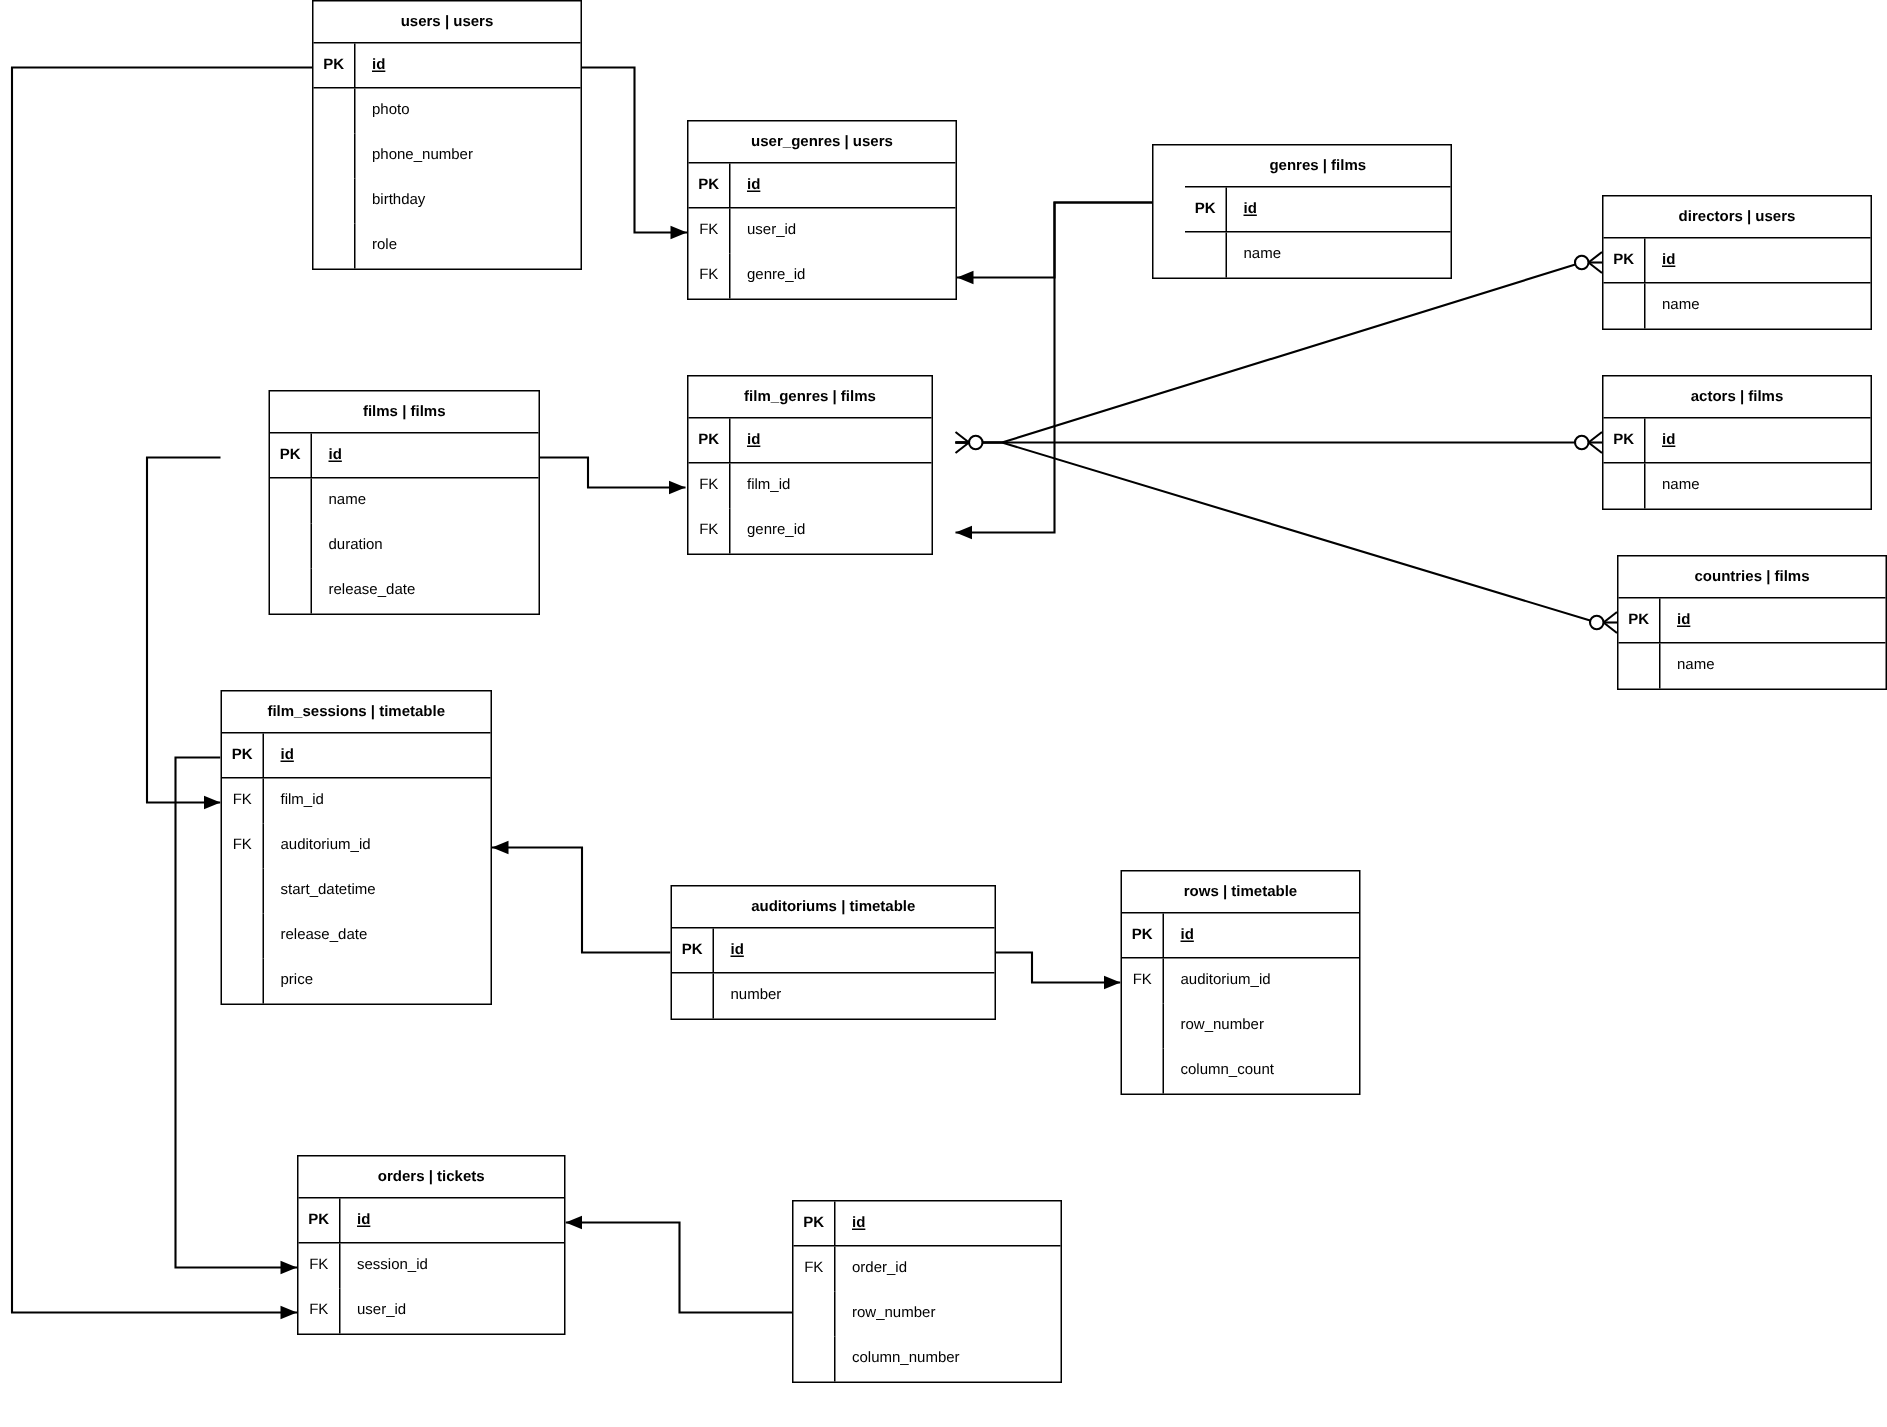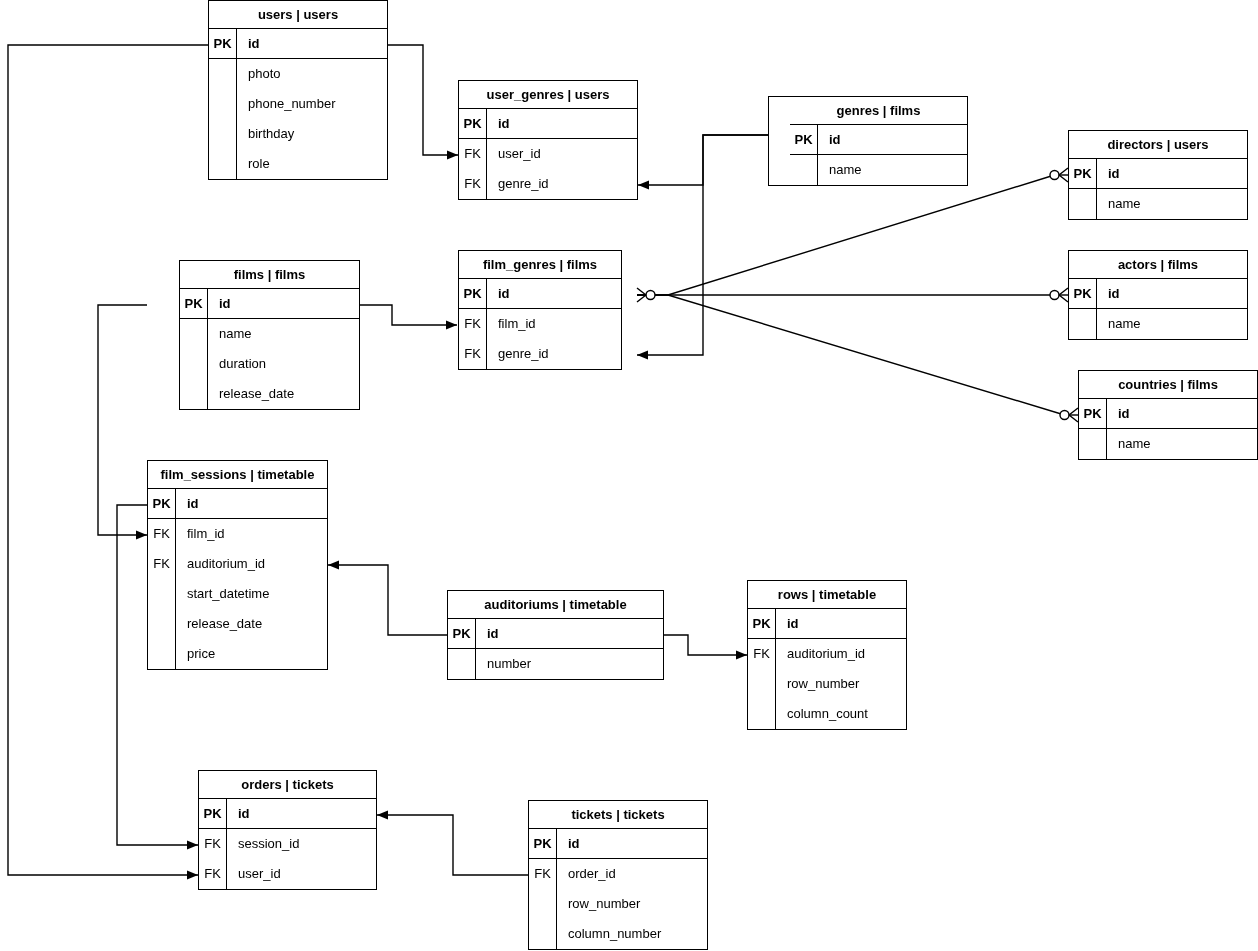--- a/index.html
+++ b/index.html
@@ -10,21 +10,21 @@
     font-family:"Liberation Sans", sans-serif;
     overflow:hidden;
   }
   #wires { position:absolute; left:0; top:0; z-index:1; }
   .entity {
     position:absolute;
     box-sizing:border-box;
     background:#ffffff;
     border:1.5px solid #000;
     z-index:2;
-    font-size:13px;
+    font-size:10px;
     color:#000;
   }
   .entity-title {
     height:27px; line-height:27px;
     text-align:center;
     font-weight:bold;
     border-bottom:1.5px solid #000;
     white-space:nowrap;
     overflow:hidden;
   }
@@ -34,21 +34,21 @@
     flex:0 0 27px; width:27px;
     border-right:1.5px solid #000;
     display:flex; align-items:center; justify-content:center;
   }
   .row.pk .key { font-weight:bold;text-align:right; }
   .row .field {
     flex:1; display:flex; align-items:center;
     padding-left:11px;
     white-space:nowrap; overflow:hidden;
   }
-  .row.pk .field { font-weight:bold; }
+  .row.pk .field { font-weight:bold; text-decoration:underline; }
 </style>
 </head>
 <body>
 
 <div id="canvas">
   <svg id="wires" width="1258" height="951" viewBox="0 0 1258 951">
       <g>
         <polyline points="388,45 423,45 423,155 458,155" fill="none" stroke="#000000" stroke-width="1.4"></polyline>
         <polygon points="458,155 447,159.5 447,150.5" fill="#000000" stroke="none"></polygon>
       </g>
@@ -304,21 +304,20 @@
       <div class="row">
         <span class="key">FK</span>
         <span class="field">session_id</span>
       </div>
       <div class="row">
         <span class="key">FK</span>
         <span class="field">user_id</span>
       </div>
     </div>
     <div class="entity" style="left: 528px; top: 800px; width: 180px;">
-      <div class="entity-title">tickets | tickets</div>
       <div class="row pk">
         <span class="key">PK</span>
         <span class="field">id</span>
       </div>
       <div class="row">
         <span class="key">FK</span>
         <span class="field">order_id</span>
       </div>
       <div class="row">
         <span class="key"></span>

